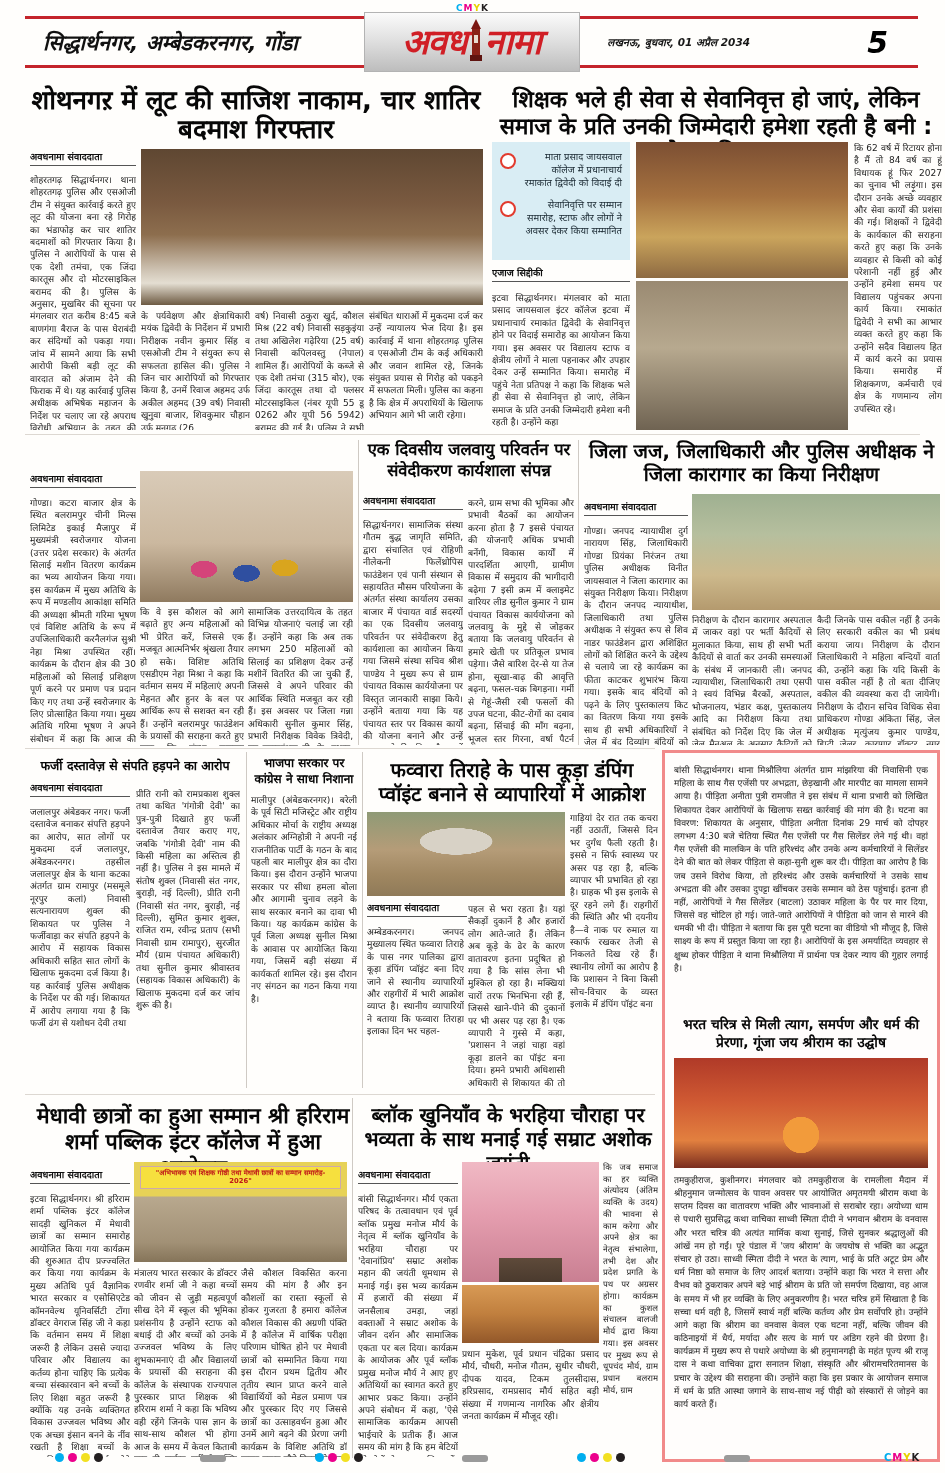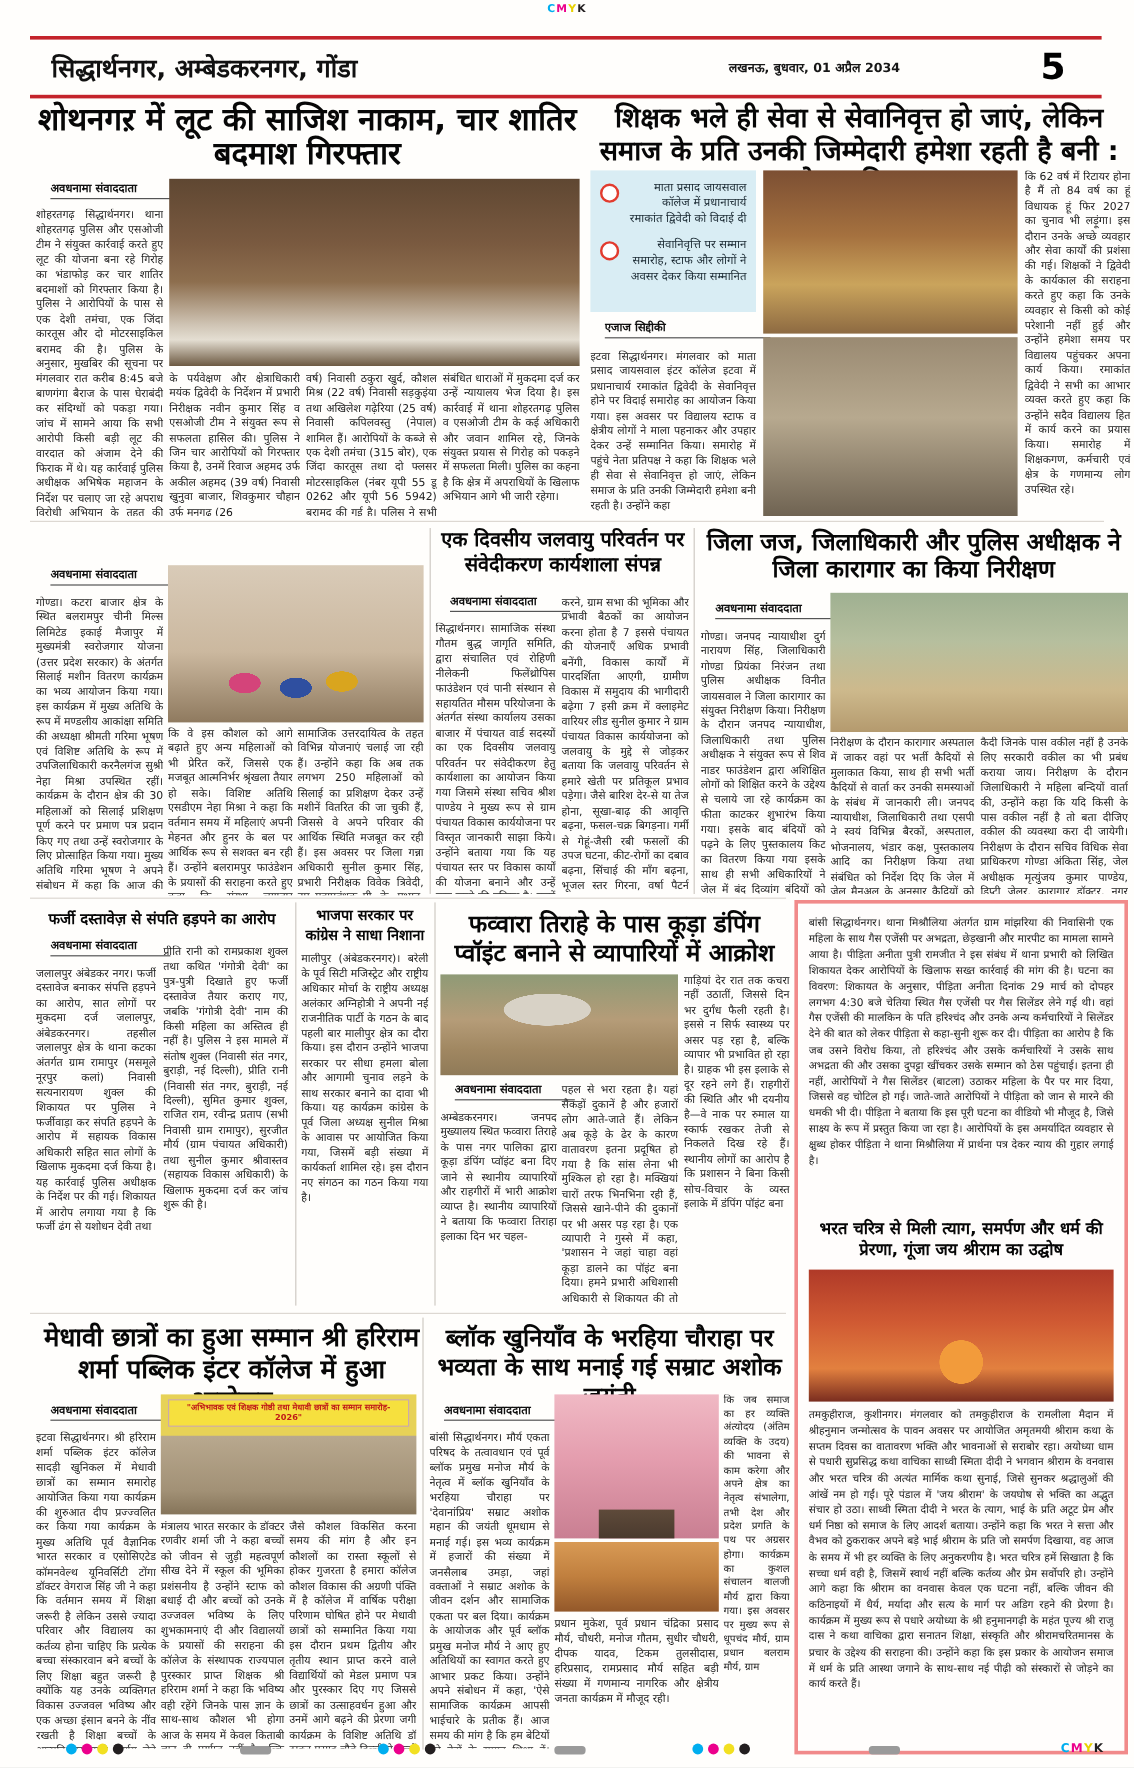--- a/index.html
+++ b/index.html
@@ -2,28 +2,28 @@
 <html><head>
 <meta charset="utf-8">
 <style>
   html,body{margin:0;padding:0;background:#e8e8e8;}
   .page{position:relative;width:945px;height:1473px;background:#fffefc;margin:0 auto;
         font-family:"DejaVu Sans","Liberation Sans",sans-serif;overflow:hidden;}
   .abs{position:absolute;}
   .h{font-weight:bold;text-align:center;color:#070707;}
   .nowrap{white-space:nowrap;overflow:hidden;}
   .col{font-size:9px;line-height:1.38;text-align:justify;color:#1c1c1c;overflow:hidden;}
-  .byline{font-size:9.5px;font-weight:bold;color:#101010;border-bottom:1.2px solid #555;padding-bottom:2px;overflow:hidden;white-space:nowrap;margin-left:12px;}
+  .byline{font-size:9.5px;font-weight:bold;color:#101010;border-bottom:1.2px solid #555;padding-bottom:2px;overflow:hidden;white-space:nowrap;}
   .photo{overflow:hidden;background:#9a8a74;}
   .vrule{position:absolute;width:1px;background:#cfcac4;}
   .hline{position:absolute;height:1px;background:#ddd8d2;left:25px;width:895px;}
 
   
-  .masthead{position:absolute;left:25px;top:30px;width:893px;height:46px;
-            border-top:3px solid #c4242b;border-bottom:3px solid #c4242b;}
+  .masthead{position:absolute;left:25px;top:16px;width:893px;height:46px;
+            border-top:3px solid #c4242b;border-bottom:3px solid #c4242b;font-style:italic;}
   .region{position:absolute;left:18px;top:50%;transform:translateY(-50%);font-size:21px;font-weight:bold;color:#111;}
   .logo-box{position:absolute;left:50%;top:-7px;transform:translateX(-50%);width:214px;height:58px;
             background:linear-gradient(180deg,#fbfbfb,#dedede 50%,#bdbdbd);border:1px solid #b3b3b3;
             display:flex;align-items:center;justify-content:center;z-index:3;}
   .logo-text{font-size:35px;font-weight:bold;color:#d01e25;letter-spacing:-1px;line-height:1;}
   .logo-icon{margin:0 1px;display:block;}
   .dateline{position:absolute;right:168px;top:50%;transform:translateY(-50%);font-size:10.5px;font-weight:bold;color:#171717;}
   .pagenum{position:absolute;right:30px;top:50%;transform:translateY(-50%);font-size:30px;font-weight:bold;color:#000;}
 
   .cmyk-line{position:absolute;top:3px;left:0;width:100%;text-align:center;font-size:9px;font-weight:bold;letter-spacing:1px;}
@@ -73,20 +73,32 @@
 </style>
 </head>
 <body>
 
 <div class="page">
 
   <div class="cmyk-line"><span class="c-c">C</span><span class="c-m">M</span><span class="c-y">Y</span><span class="c-k">K</span></div>
 
   <div class="masthead">
     <div class="region">सिद्धार्थनगर, अम्बेडकरनगर, गोंडा</div>
+    <div class="logo-box">
+      <span class="logo-text">अवध</span>
+      <span class="logo-icon">
+        <svg width="16" height="42" viewBox="0 0 16 42">
+            <polygon points="8,0 13,10 3,10" fill="#7a1712"></polygon>
+            <rect x="4" y="10" width="8" height="26" fill="#8a2218"></rect>
+            <rect x="2" y="36" width="12" height="6" fill="#5f1410"></rect>
+            <rect x="6" y="16" width="4" height="8" fill="#e8dcd0"></rect>
+          </svg>
+      </span>
+      <span class="logo-text">नामा</span>
+    </div>
     <div class="dateline">लखनऊ, बुधवार, 01 अप्रैल 2034</div>
     <div class="pagenum">5</div>
   </div>
 
   <div class="hline" style="top:434px"></div>
   <div class="hline" style="top:748px;width:630px"></div>
   <div class="hline" style="top:1094px;width:630px"></div>
 
   <div class="abs h" style="left:28px;top:86px;width:456px;font-size:26px;line-height:1.12">शोथनगऱ में लूट की साजिश नाकाम, चार शातिर बदमाश गिरफ्तार</div>
   <div class="abs byline" style="left:30px;top:150px;width:106px">अवधनामा संवाददाता</div>

